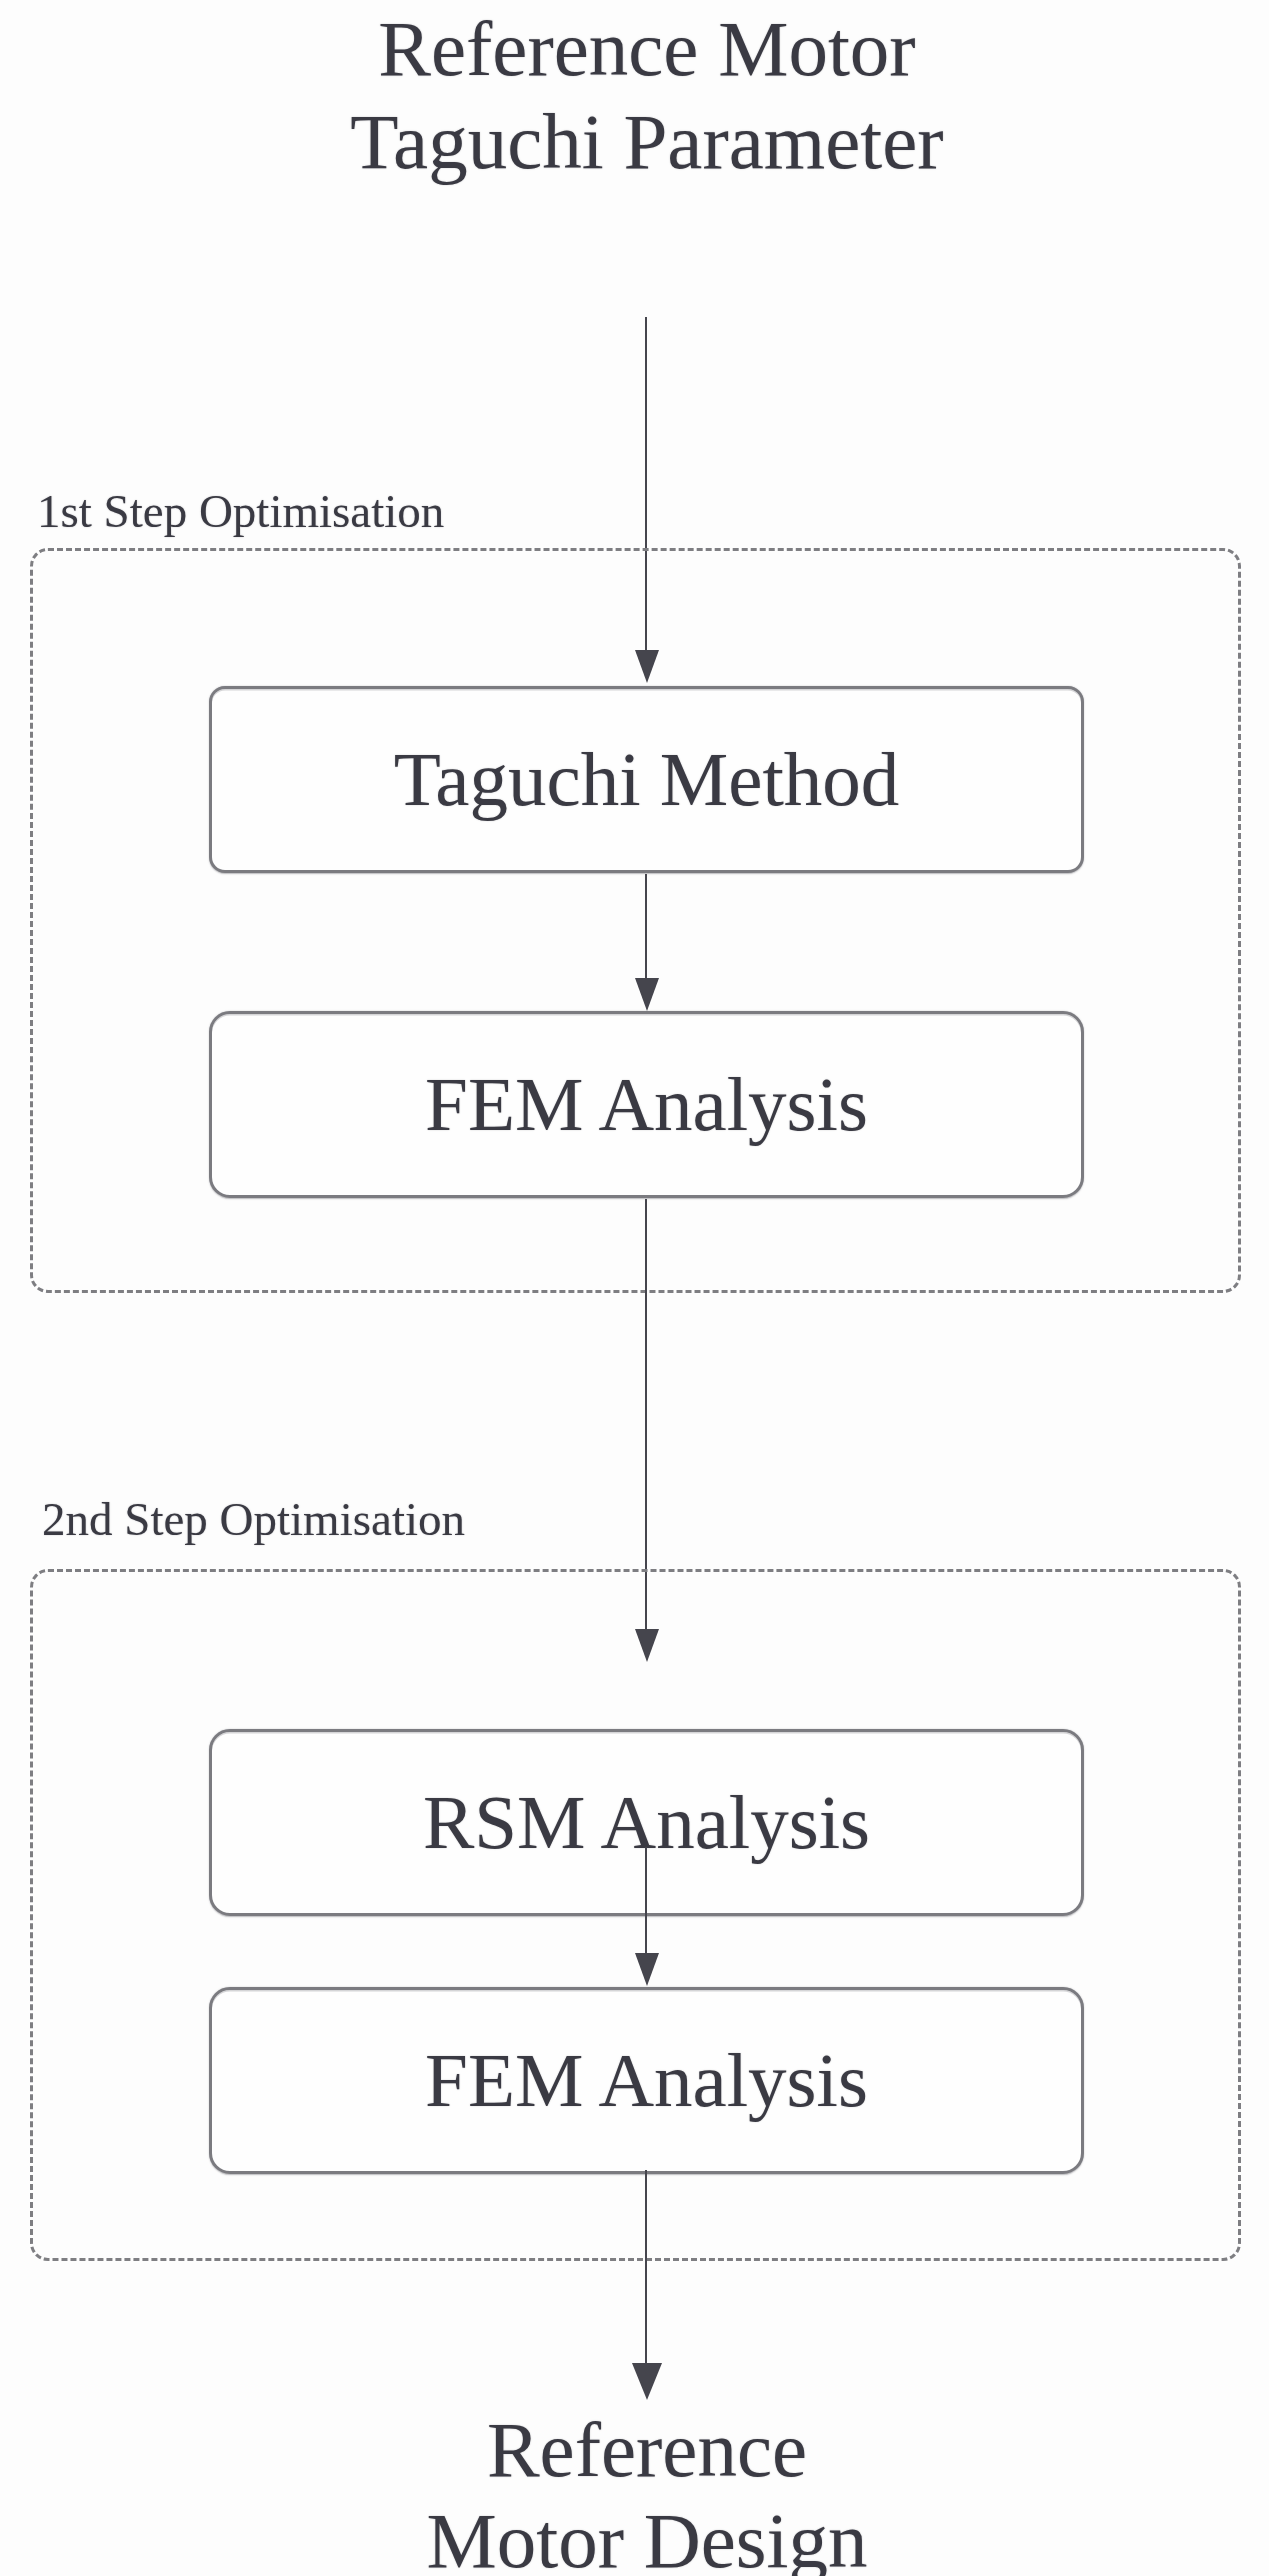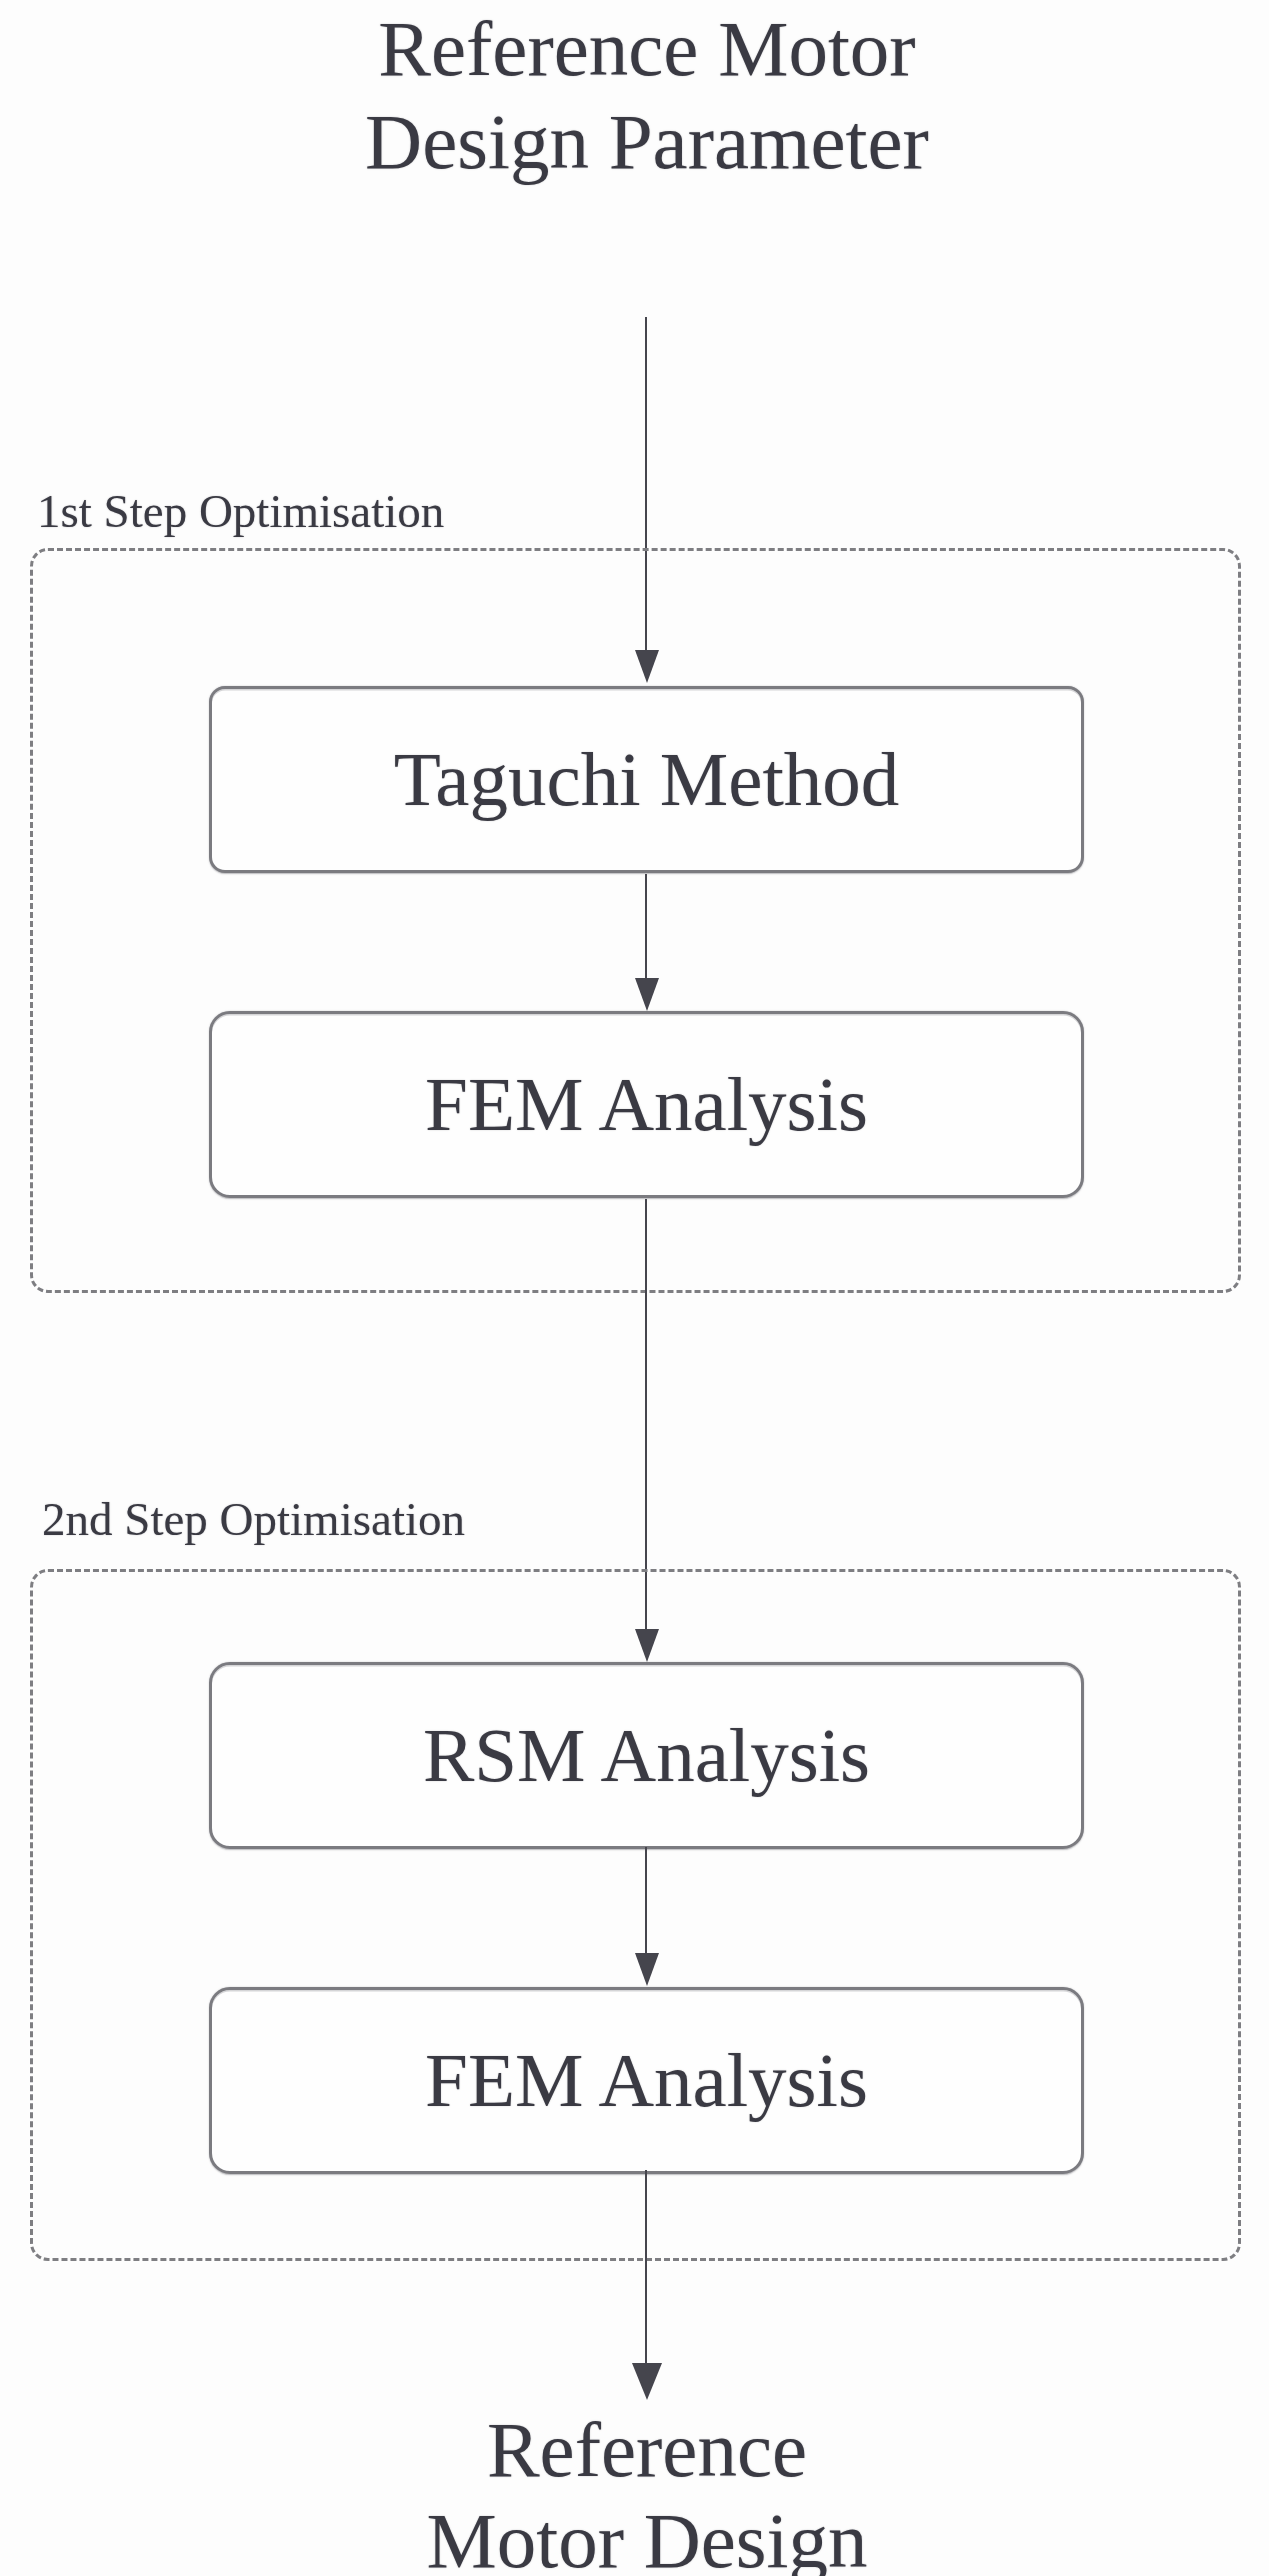--- a/index.html
+++ b/index.html
@@ -63,21 +63,21 @@
     box-shadow:0 0.7px 1.5px rgba(60,60,70,0.35), inset 0 1.5px 0 rgba(90,90,100,0.25);
     display:flex;
     align-items:center;
     justify-content:center;
     font-size:77px;
     white-space:nowrap;
     text-shadow:0 0 1.5px rgba(58,58,67,0.3);
   }
   .node.n-taguchi{ top:686px;border-radius:16px; }
   .node.n-fem1{ top:1011px; }
-  .node.n-rsm{ top:1662px; }
+  .node.n-rsm{ top:1729px; }
   .node.n-fem2{ top:1987px; }
   .arrow-line{
     position:absolute;
     left:645px;
     width:2.2px;
     background:var(--arrow);
   }
   .al-1{ top:317px;  height:335px; }
   .al-2{ top:874px; height:105px; }
   .al-3{ top:1199px; height:432px; }
@@ -116,21 +116,21 @@
     text-shadow:0 0 1.5px rgba(58,58,67,0.35);
   }
 </style>
 </head>
 <body>
 
 <div class="canvas">
 
   <div class="flow-title">
     <div>Reference Motor</div>
-    <div>Design Parameter</div>
+    <div>Taguchi Parameter</div>
   </div>
 
   <div class="arrow-line al-1"></div>
   <div class="arrow-head ah-1"></div>
 
   <div class="group-label g1">1st Step Optimisation</div>
   <div class="group-box g1"></div>
 
   <div class="node n-taguchi">Taguchi Method</div>
 

